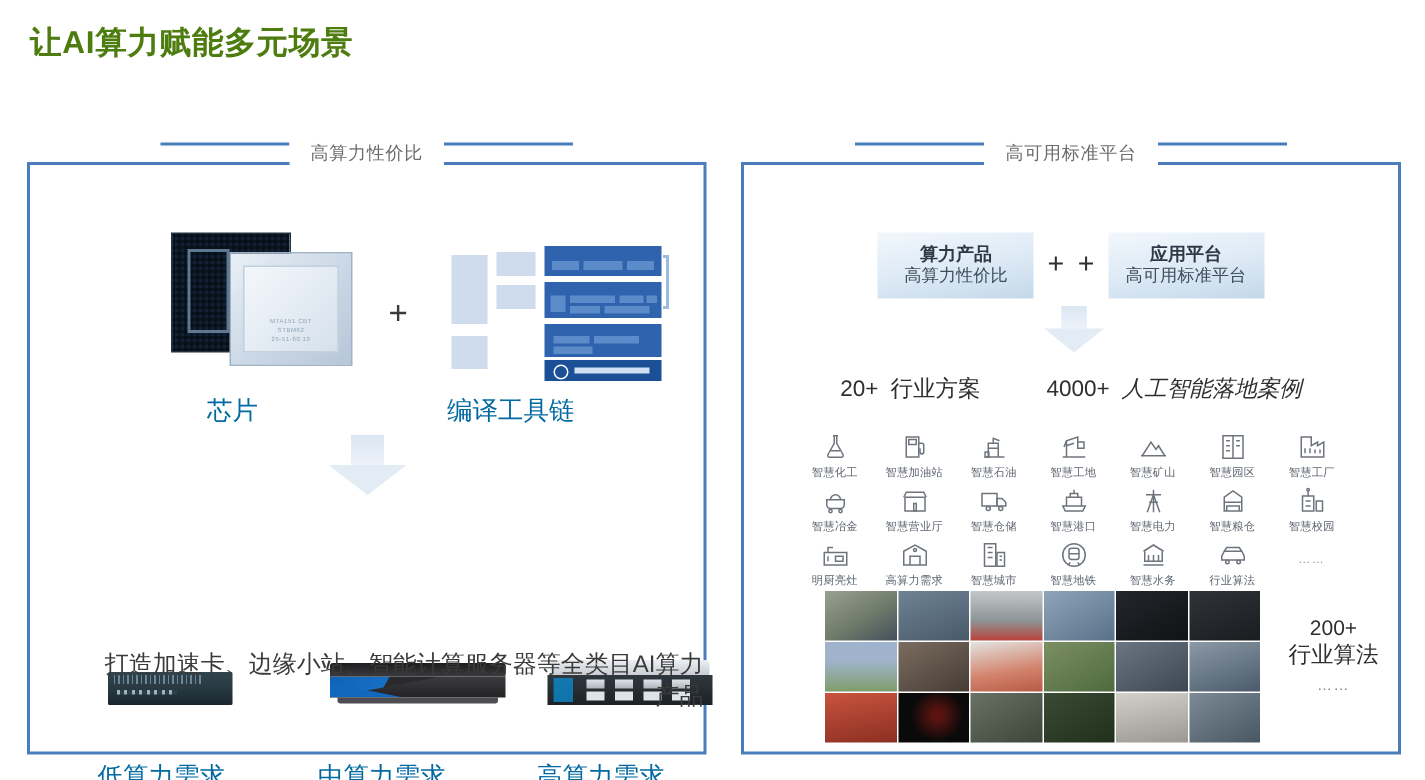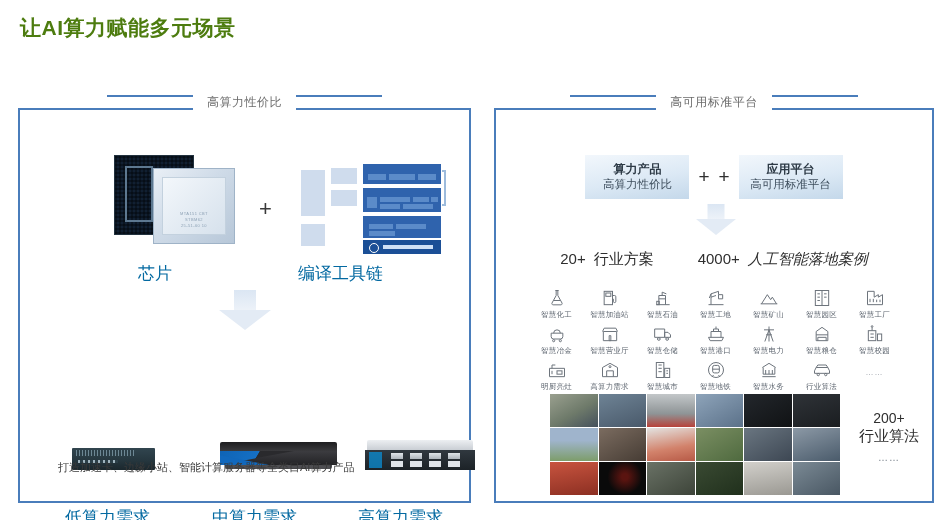--- a/index.html
+++ b/index.html
@@ -163,22 +163,22 @@
     position:absolute;top:13px;width:12px;height:6px;
     background:linear-gradient(180deg,#dfe4e9,#aeb5bc);
     box-shadow:0 8px 0 0 #dfe4e9;
   }
   #dev-high .ledbar{
     position:absolute;left:4px;top:12px;width:13px;height:16px;
     background:#0b8fd6;opacity:.75;
   }
 
   .footnote{
-    position:absolute;left:0;right:0;bottom:26px;text-align:left;
-    font-size:11px;color:#3a3a3a;margin-left:38px;
+    position:absolute;left:0;right:0;bottom:26px;text-align:right;
+    font-size:16px;color:#3a3a3a;margin-left:38px;
   }
 
   
   .pill-row{
     position:absolute;left:0;right:0;top:44px;height:46px;
     display:flex;align-items:center;justify-content:center;gap:9px;
   }
   .pill{
     width:104px;height:44px;
     background:linear-gradient(170deg,#f2f7fc 0%,#dce9f5 55%,#c4d8ea 100%);

